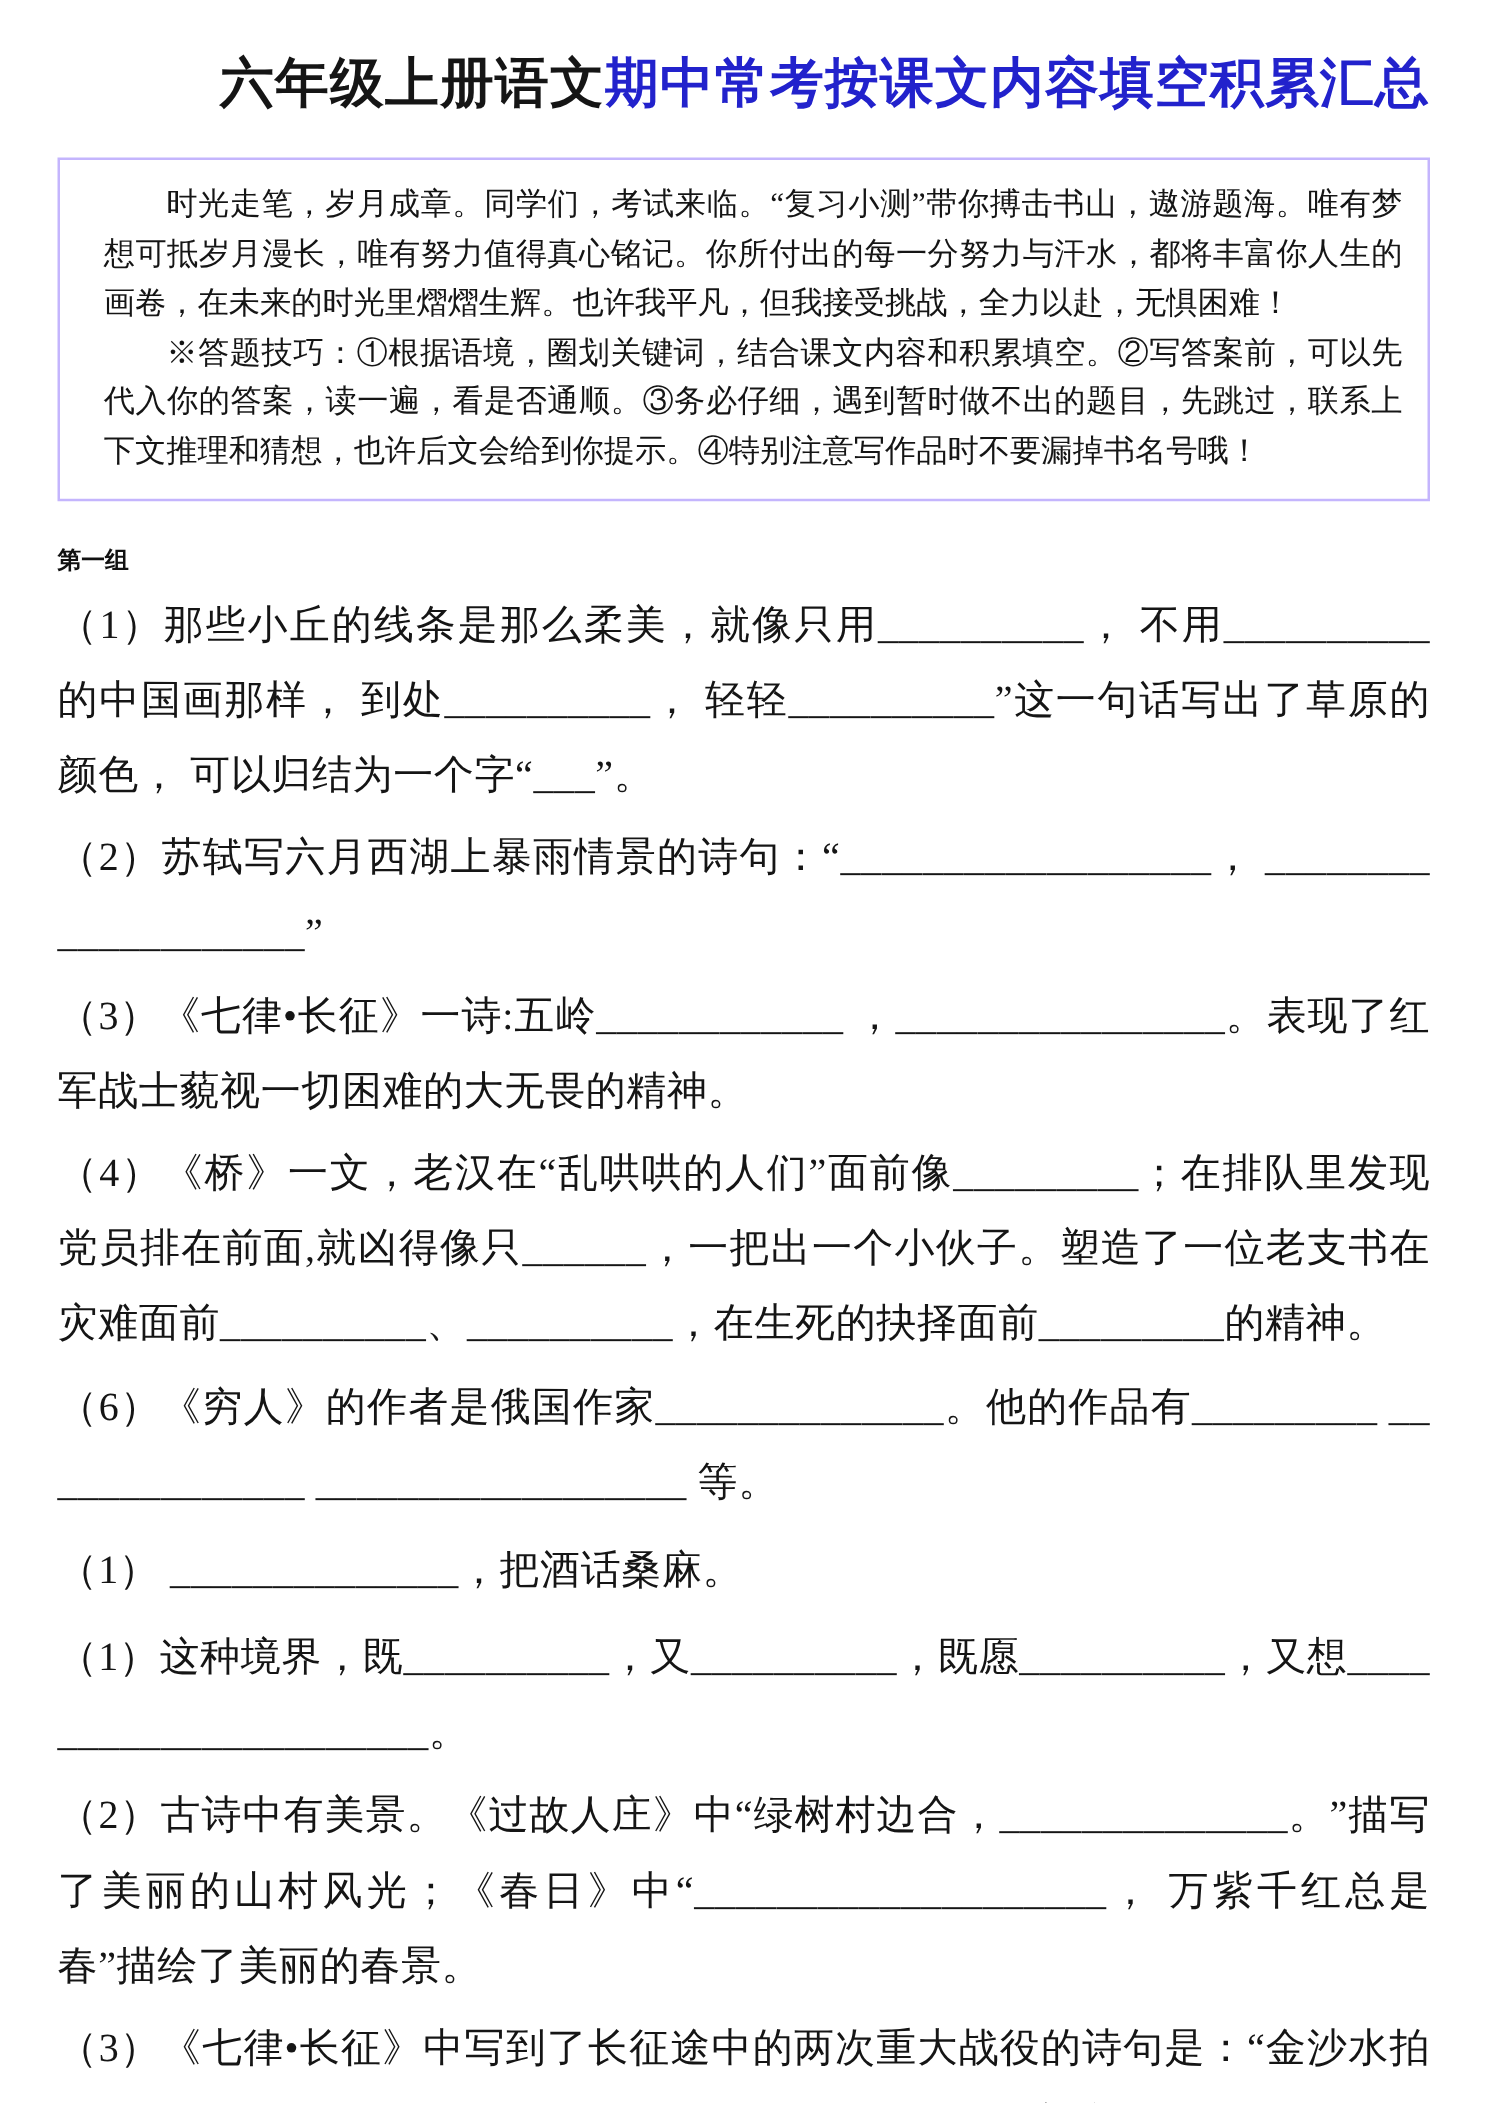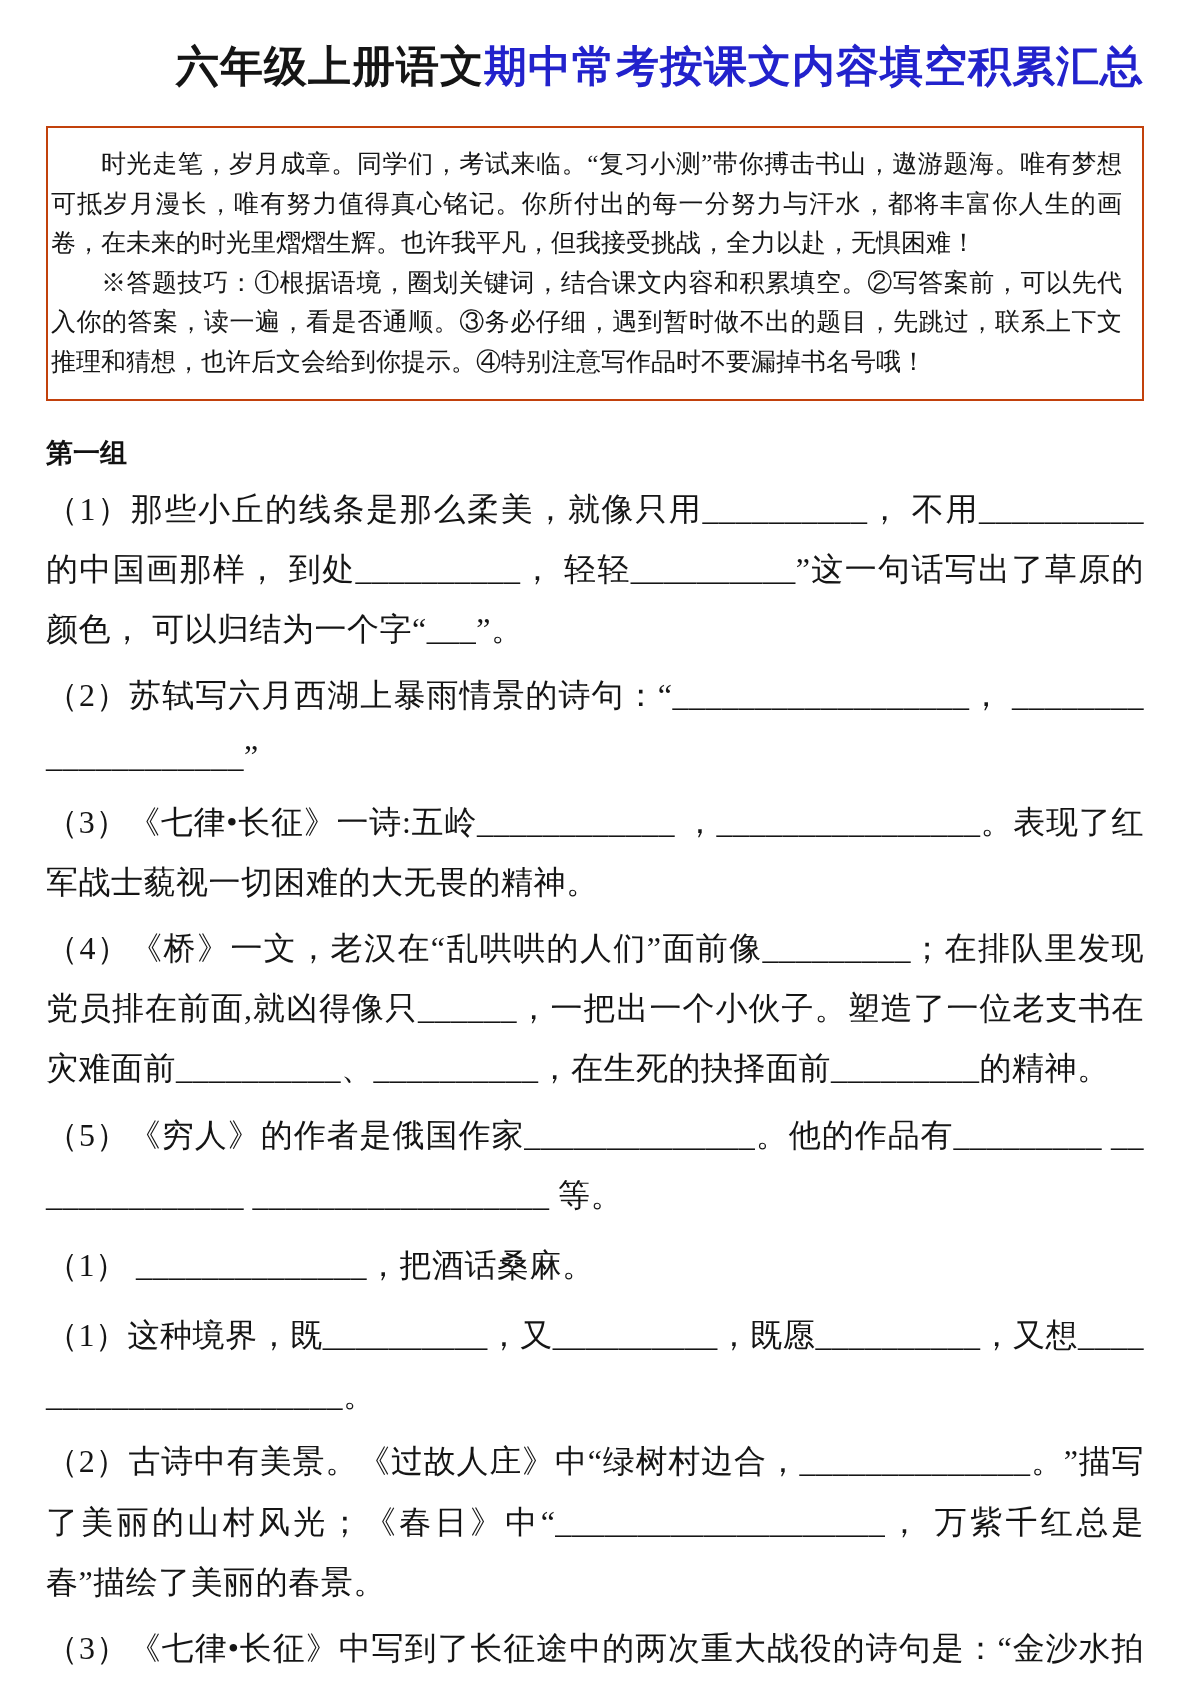--- a/index.html
+++ b/index.html
@@ -19,34 +19,34 @@
     text-align: right;
     font-size: 43px;
     font-weight: bold;
     letter-spacing: 1px;
     margin: 8px 0 30px 0;
     white-space: nowrap;
     font-family: "Liberation Serif", "DejaVu Serif", serif;
   }
   .title .highlight { color: #2222cc; }
   .intro-box {
-    border: 2px solid #c2410c;
-    padding: 16px 20px 18px 3px;
+    border: 2px solid #c4b5fd;
+    padding: 16px 20px 18px 35px;
     font-size: 25px;
     line-height: 1.58;
     margin-bottom: 34px;
   }
   .intro-box p {
     margin: 0;
     text-indent: 2em;
     text-align: justify;
   }
   .section { margin-top: 10px; }
   .section-heading {
-    font-size: 27px;
+    font-size: 19px;
     font-weight: bold;
     margin: 18px 0 8px 0;
     font-family: "Liberation Sans", "DejaVu Sans", sans-serif;
     color: #111;
   }
   .question-item {
     font-size: 32px;
     line-height: 1.88;
     text-align: justify;
     margin: 0 0 6px 0;
@@ -65,21 +65,21 @@
     <p>时光走笔，岁月成章。同学们，考试来临。“复习小测”带你搏击书山，遨游题海。唯有梦想可抵岁月漫长，唯有努力值得真心铭记。你所付出的每一分努力与汗水，都将丰富你人生的画卷，在未来的时光里熠熠生辉。也许我平凡，但我接受挑战，全力以赴，无惧困难！</p>
     <p>※答题技巧：①根据语境，圈划关键词，结合课文内容和积累填空。②写答案前，可以先代入你的答案，读一遍，看是否通顺。③务必仔细，遇到暂时做不出的题目，先跳过，联系上下文推理和猜想，也许后文会给到你提示。④特别注意写作品时不要漏掉书名号哦！</p>
   </div>
 
   <div class="section">
     <div class="section-heading">第一组</div>
     <p class="question-item">（1）那些小丘的线条是那么柔美，就像只用__________， 不用__________的中国画那样， 到处__________， 轻轻__________”这一句话写出了草原的颜色， 可以归结为一个字“___”。</p>
     <p class="question-item">（2）苏轼写六月西湖上暴雨情景的诗句：“__________________， ____________________”</p>
     <p class="question-item">（3）《七律•长征》一诗:五岭____________ ，________________。表现了红军战士藐视一切困难的大无畏的精神。</p>
     <p class="question-item">（4）《桥》一文，老汉在“乱哄哄的人们”面前像_________；在排队里发现党员排在前面,就凶得像只______，一把出一个小伙子。塑造了一位老支书在灾难面前__________、__________，在生死的抉择面前_________的精神。</p>
-    <p class="question-item">（5）《穷人》的作者是俄国作家______________。他的作品有_________  ______________ __________________ 等。</p>
+    <p class="question-item">（6）《穷人》的作者是俄国作家______________。他的作品有_________  ______________ __________________ 等。</p>
   </div>
 
   <div class="section">
     <p class="question-item">（1） ______________，把酒话桑麻。</p>
   </div>
 
   <div class="section">
     <p class="question-item">（1）这种境界，既__________，又__________，既愿__________，又想______________________。</p>
     <p class="question-item">（2）古诗中有美景。《过故人庄》中“绿树村边合，______________。”描写了美丽的山村风光；《春日》中“____________________， 万紫千红总是春”描绘了美丽的春景。</p>
     <p class="question-item">（3）《七律•长征》中写到了长征途中的两次重大战役的诗句是：“金沙水拍云崖暖，__________________”运用了夸张、比喻的修辞手法体现红军将士不畏艰难的诗句“______________，________________”。</p>

